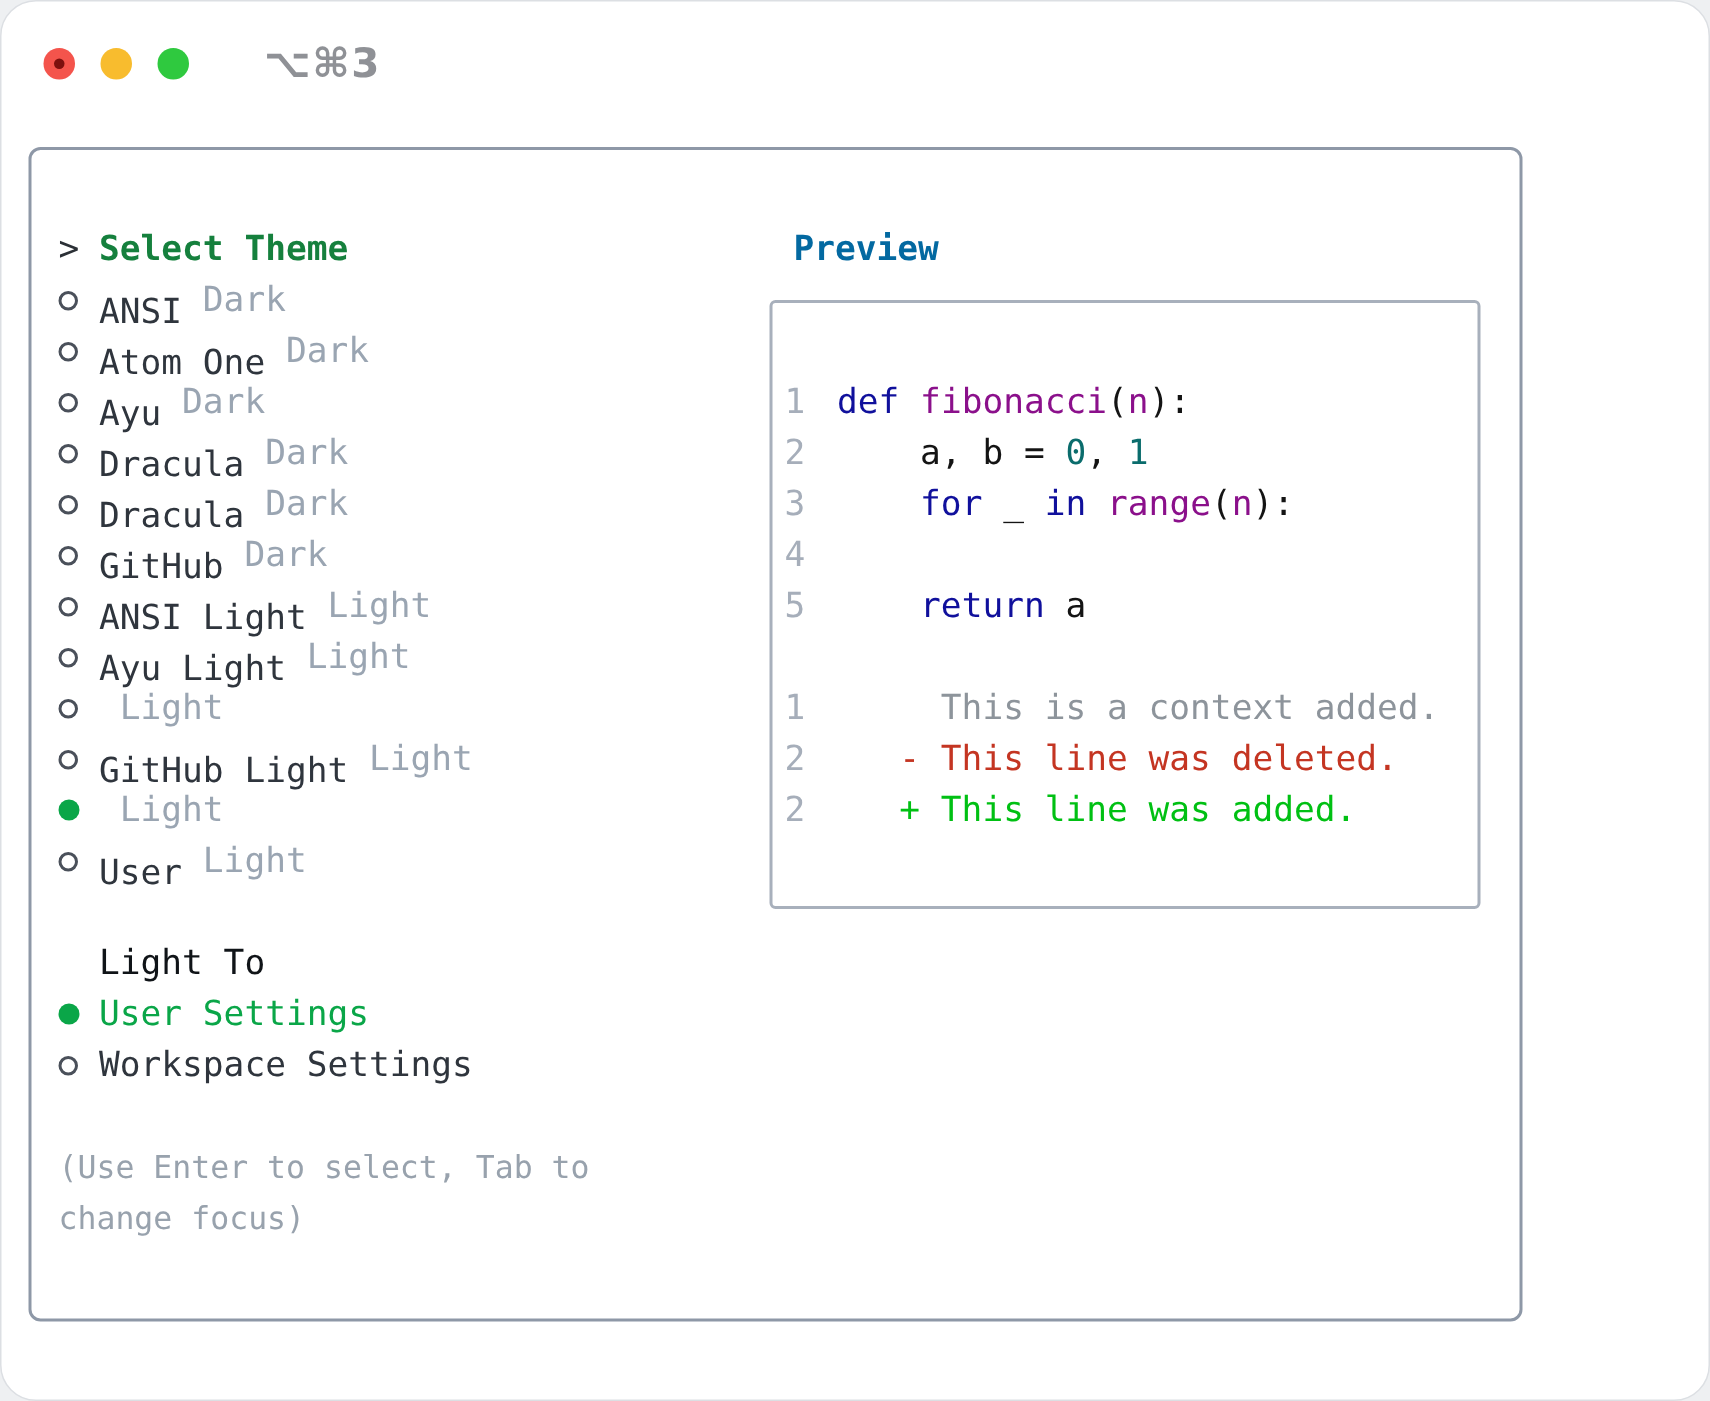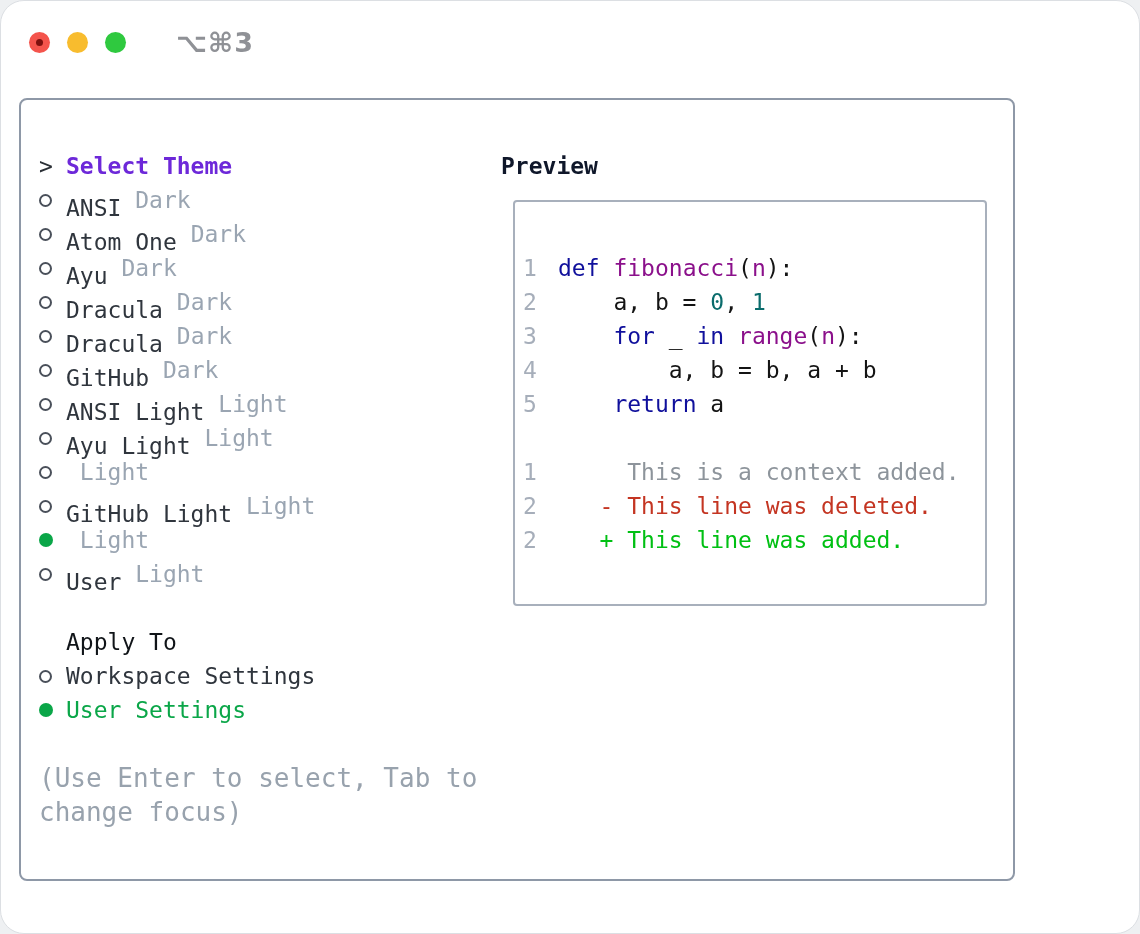--- a/index.html
+++ b/index.html
@@ -38,36 +38,36 @@
   
   .left-col {
     position:absolute; left:38px; top:148px; width:440px;
     font-size:23px; line-height:34px; color:var(--c-dark-text);
   }
   .row { display:flex; align-items:center; height:34px; white-space:pre; }
   .bullet-cell { width:27px; flex:0 0 27px; display:flex; align-items:center; }
   .radio { width:13px; height:13px; border:2px solid #4a505a; border-radius:50%; }
   .radio.sel { width:14px; height:14px; border:none; background:var(--c-selection-green); }
   .prompt-char { color:#2b3036; }
-  .list-title { font-weight:bold; color:#6d28d9; }
+  .list-title { font-weight:bold; color:#15803d; }
   .theme-name { color:var(--c-dark-text);margin-top:16px; }
   .theme-name.sel { color:var(--c-selection-green); }
   .variant { color:var(--c-muted-label); margin-left:1ch; }
   .opt-label { color:var(--c-dark-text); }
   .opt-label.sel { color:var(--c-selection-green); }
   .apply-title { color:#101418; }
   .spacer { height:34px; }
   .help {
-    width:30ch; color:var(--c-muted); font-size:26px; line-height:34px; white-space:normal;
+    width:30ch; color:var(--c-muted); font-size:21px; line-height:34px; white-space:normal;
   }
 
   
   .preview-label {
-    position:absolute; left:500px; top:148px; height:34px; line-height:34px;
-    font-size:23px; font-weight:bold; color:#0f172a;
+    position:absolute; left:528px; top:148px; height:34px; line-height:34px;
+    font-size:23px; font-weight:bold; color:#0369a1;
   }
   .preview-box {
     position:absolute; left:512px; top:199px; width:474px; height:406px;
     border:2px solid var(--c-preview-border); border-radius:4px; background:#fff;
   }
   .preview-code { padding:49px 0 0 8px; font-size:23px; line-height:34px; }
   .code-row { display:flex; height:34px; white-space:pre; }
   .ln { flex:0 0 35px; color:var(--c-line-number); }
   .tk-kw  { color:var(--c-keyword); }
   .tk-fn  { color:var(--c-function); }
@@ -106,38 +106,38 @@
         <div class="row"><span class="bullet-cell"><span class="radio"></span></span><span class="theme-name">ANSI Light</span><span class="variant">Light</span></div>
         <div class="row"><span class="bullet-cell"><span class="radio"></span></span><span class="theme-name">Ayu Light</span><span class="variant">Light</span></div>
         <div class="row"><span class="bullet-cell"><span class="radio"></span></span><span class="variant">Light</span></div>
         <div class="row"><span class="bullet-cell"><span class="radio"></span></span><span class="theme-name">GitHub Light</span><span class="variant">Light</span></div>
         <div class="row"><span class="bullet-cell"><span class="radio sel"></span></span><span class="variant">Light</span></div>
         <div class="row"><span class="bullet-cell"><span class="radio"></span></span><span class="theme-name">User</span><span class="variant">Light</span></div>
       </div>
     <div class="spacer"></div>
     <div class="row">
       <span class="bullet-cell"></span>
-      <span class="apply-title">Apply To</span>
+      <span class="apply-title">Light To</span>
     </div>
     <div id="apply-list">
+        <div class="row"><span class="bullet-cell"><span class="radio sel"></span></span><span class="opt-label sel">User Settings</span></div>
         <div class="row"><span class="bullet-cell"><span class="radio"></span></span><span class="opt-label">Workspace Settings</span></div>
-        <div class="row"><span class="bullet-cell"><span class="radio sel"></span></span><span class="opt-label sel">User Settings</span></div>
       </div>
     <div class="spacer"></div>
     <div class="help">(Use Enter to select, Tab to change focus)</div>
   </div>
 
   <div class="preview-label">Preview</div>
 
   <div class="preview-box">
     <div class="preview-code" id="preview-code">
         <div class="code-row"><span class="ln">1</span><span class="line-content"><span class="tk-kw">def</span><span class="tk-pln"> </span><span class="tk-fn">fibonacci</span><span class="tk-pln">(</span><span class="tk-fn">n</span><span class="tk-pln">):</span></span></div>
         <div class="code-row"><span class="ln">2</span><span class="line-content"><span class="tk-pln">    a, b = </span><span class="tk-lit">0</span><span class="tk-pln">, </span><span class="tk-lit">1</span></span></div>
         <div class="code-row"><span class="ln">3</span><span class="line-content"><span class="tk-pln">    </span><span class="tk-kw">for</span><span class="tk-pln"> _ </span><span class="tk-kw">in</span><span class="tk-pln"> </span><span class="tk-fn">range</span><span class="tk-pln">(</span><span class="tk-fn">n</span><span class="tk-pln">):</span></span></div>
-        <div class="code-row"><span class="ln">4</span><span class="line-content"><span class="tk-pln">        a, b = b, a + b</span></span></div>
+        <div class="code-row"><span class="ln">4</span></div>
         <div class="code-row"><span class="ln">5</span><span class="line-content"><span class="tk-pln">    </span><span class="tk-kw">return</span><span class="tk-pln"> a</span></span></div>
         <div class="code-row"><span class="ln"></span><span class="line-content"></span></div>
         <div class="code-row"><span class="ln">1</span><span class="line-content"><span class="tk-ctx">     This is a context added.</span></span></div>
         <div class="code-row"><span class="ln">2</span><span class="line-content"><span class="tk-del">   - This line was deleted.</span></span></div>
         <div class="code-row"><span class="ln">2</span><span class="line-content"><span class="tk-add">   + This line was added.</span></span></div>
       </div>
   </div>
 
 </div>
 

